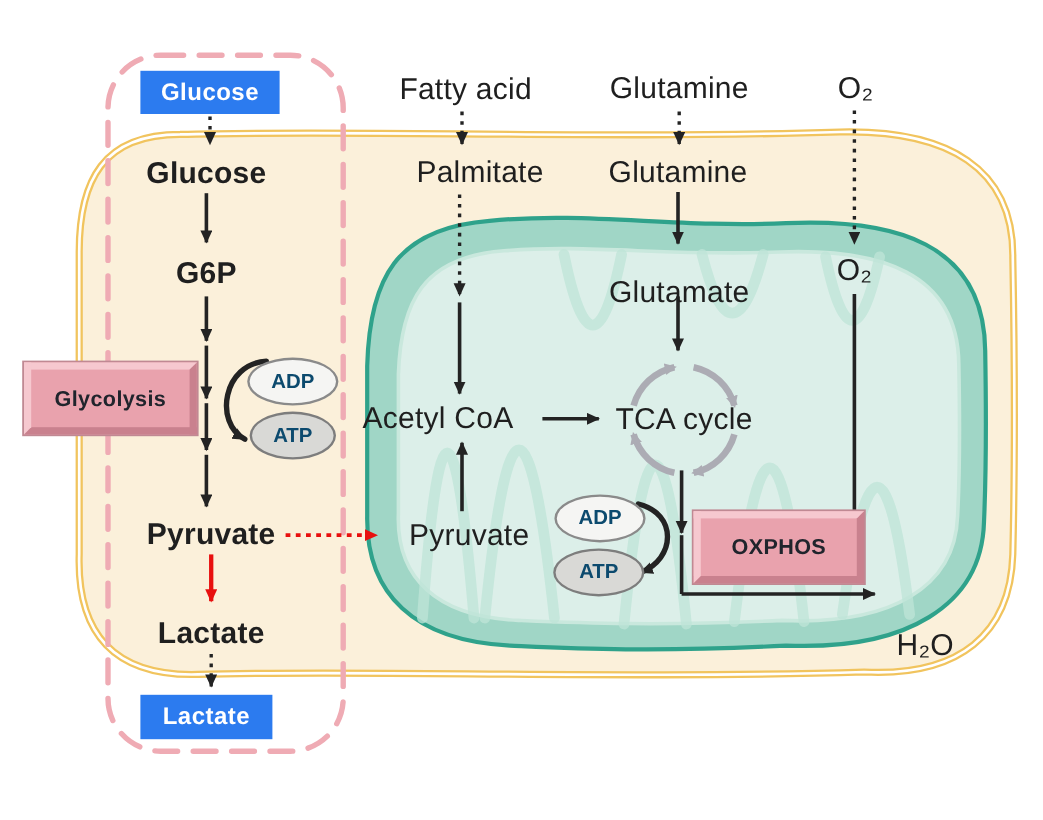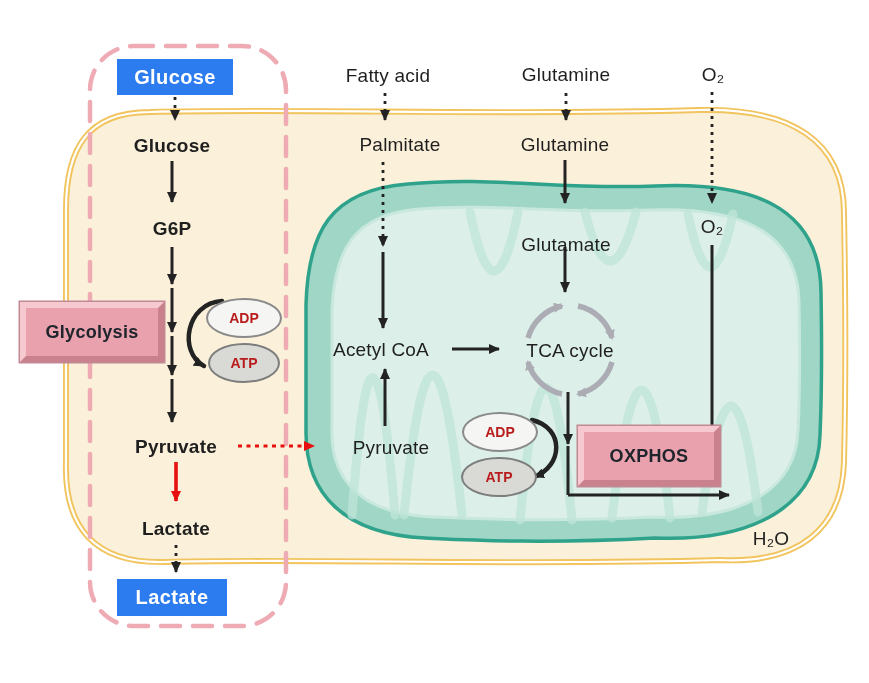--- a/index.html
+++ b/index.html
@@ -3,41 +3,41 @@
 <meta charset="utf-8">
 <style>
   html,body{margin:0;padding:0;background:#ffffff;}
   #stage{
     position:relative;width:869px;height:683px;background:#ffffff;overflow:hidden;
     font-family:"Liberation Sans",sans-serif;color:#1f1f1f;
   }
   #bg{position:absolute;left:0;top:0;}
   .lbl{
     position:absolute;transform:translate(-50%,-50%);
-    white-space:nowrap;font-size:19px;font-weight:700;color:#1f1f1f;
+    white-space:nowrap;font-size:25px;font-weight:700;color:#1f1f1f;
     letter-spacing:.2px;z-index:5;line-height:1;
   }
   .lbl.med{font-weight:500;}
   .box-blue{
     position:absolute;z-index:6;background:#2C7BEF;color:#ffffff;
     display:flex;align-items:center;justify-content:center;
     font-size:20px;font-weight:700;letter-spacing:.4px;
   }
   .box-pink{
     position:absolute;z-index:6;background:#E9A2AD;
     border:6px solid;border-color:#F6C8CF #C9818E #C9818E #F6C8CF;
     box-shadow:0 0 0 1.5px #c08993;
     display:flex;align-items:center;justify-content:center;
     font-size:18px;font-weight:700;color:#20242c;letter-spacing:.3px;
   }
   .pill{
     position:absolute;z-index:6;border-radius:50%;
     border:2px solid #8a8a8a;background:#F5F5F3;
     display:flex;align-items:center;justify-content:center;
-    font-size:14px;font-weight:600;color:#b91c1c;
+    font-size:17px;font-weight:600;color:#0c4a6e;
   }
   .pill.atp{background:#D9D9D6;border-color:#7d7d7d;}
 </style>
 </head>
 <body>
 
 <div id="stage">
 
   <svg id="bg" width="869" height="683" viewBox="0 0 869 683">
     <defs>
@@ -148,18 +148,18 @@
   <div class="lbl" style="left:176px;top:528px;">Lactate</div>
 
   <div class="lbl med" style="left:388px;top:75px;">Fatty acid</div>
   <div class="lbl med" style="left:400px;top:144px;">Palmitate</div>
   <div class="lbl med" style="left:566px;top:74px;">Glutamine</div>
   <div class="lbl med" style="left:565px;top:144px;">Glutamine</div>
   <div class="lbl med" style="left:566px;top:227px;margin-top:17px;">Glutamate</div>
   <div class="lbl med" style="left:713px;top:74px;">O₂</div>
   <div class="lbl med" style="left:712px;top:226px;">O₂</div>
 
-  <div class="lbl med" style="left:381px;top:349px;">Acetyl CoA</div>
+  <div class="lbl med" style="left:365px;top:349px;">Acetyl CoA</div>
   <div class="lbl med" style="left:570px;top:350px;">TCA cycle</div>
   <div class="lbl med" style="left:391px;top:447px;">Pyruvate</div>
   <div class="lbl med" style="left:771px;top:494px;margin-top:44px;">H₂O</div>
 
 </div>
 
 </body></html>

